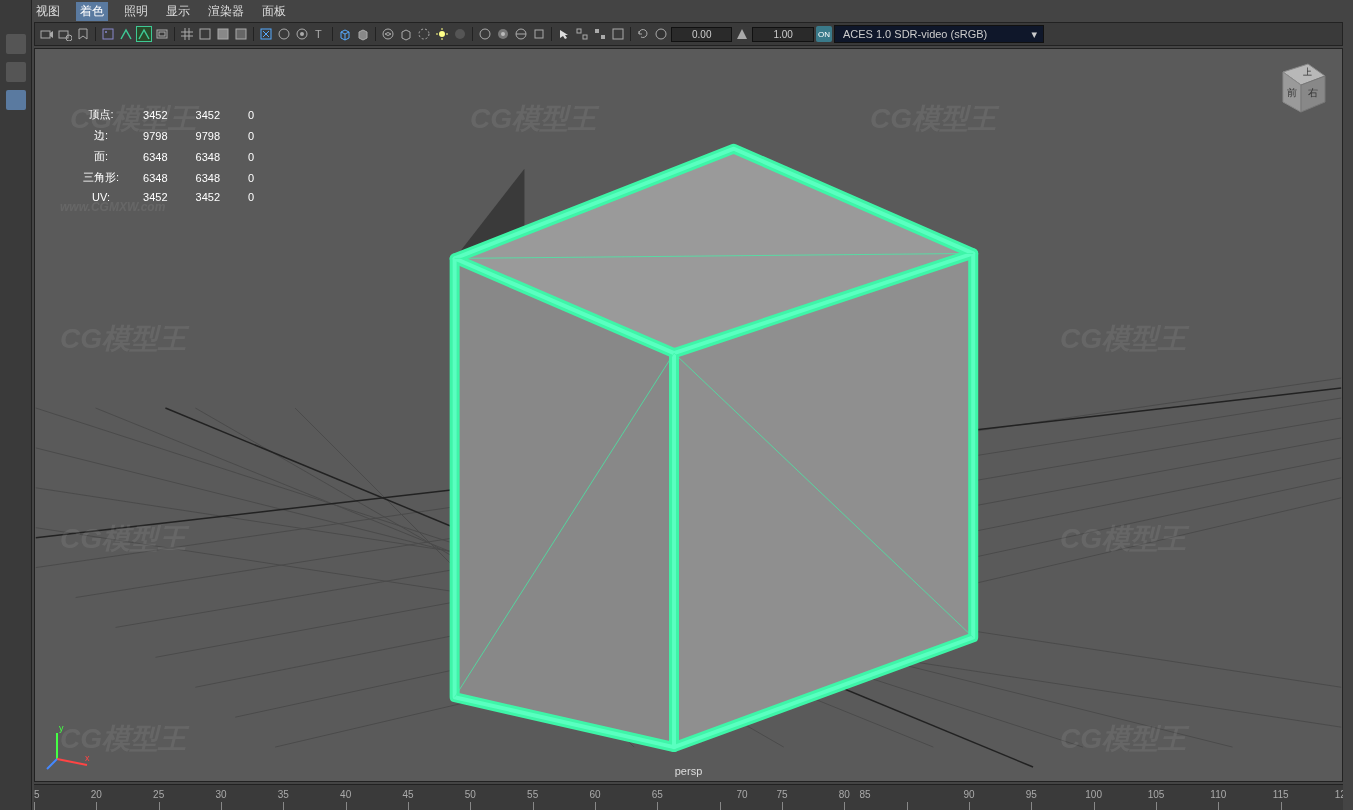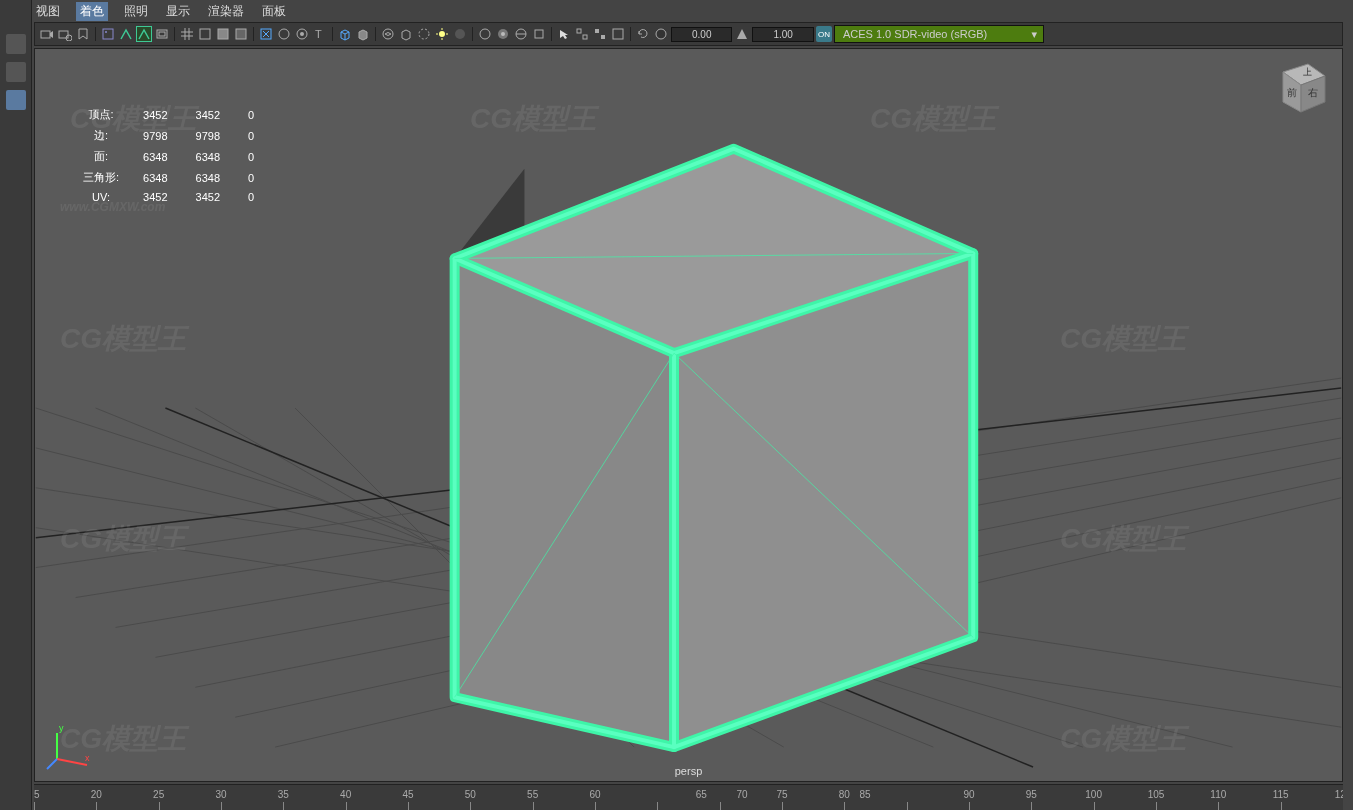--- a/index.html
+++ b/index.html
@@ -4,21 +4,21 @@
 <style>
 * { margin: 0; padding: 0; box-sizing: border-box; font-family: "Microsoft YaHei", Arial, sans-serif; }
 body { width: 1353px; height: 810px; background: #444444; overflow: hidden; position: relative; color: #ccc; font-size: 11px; }
 .menubar { position: absolute; top: 2px; left: 34px; height: 18px; display: flex; gap: 14px; align-items: center; z-index: 10; justify-content: center; }
 .menubar span { font-size: 12px; color: #ddd; padding: 0 2px; }
 .menubar span.active { background: #5a7aa0; color: #fff; padding: 1px 4px; }
 .toolbar { position: absolute; top: 22px; left: 34px; right: 10px; height: 24px; display: flex; align-items: center; gap: 2px; background: #3a3a3a; border: 1px solid #222; padding: 0 4px; z-index: 9; }
 .tb-icon { width: 16px; height: 16px; display: inline-flex; align-items: center; justify-content: center; cursor: pointer; }
 .tb-sep { width: 1px; height: 14px; background: #222; margin: 0 2px; }
 .tb-val { background: #2a2a2a; color: #ccc; font-size: 10px; padding: 1px 20px; border: 1px solid #111; min-width: 32px; text-align: center; }
-.tb-dropdown { background: #4d7c0f; color: #ccc; font-size: 11px; padding: 2px 20px 2px 8px; border: 1px solid #111; position: relative; min-width: 210px; }
+.tb-dropdown { background: #0f172a; color: #ccc; font-size: 11px; padding: 2px 20px 2px 8px; border: 1px solid #111; position: relative; min-width: 210px; }
 .tb-dropdown::after { content: "▾"; position: absolute; right: 6px; }
 .leftbar { position: absolute; left: 0; top: 0; width: 32px; height: 100%; background: #3a3a3a; border-right: 1px solid #222; display: flex; flex-direction: column; gap: 4px; padding-top: 32px; }
 .lb-icon { width: 20px; height: 20px; margin: 2px auto; background: #555; border-radius: 2px; }
 .lb-icon.active { background: #5a7aa0; }
 .stats { position: absolute; top: 54px; left: 40px; color: #fff; font-size: 11px; z-index: 5; }
 .stats table td { padding: 2px 20px 2px 6px; text-align: right; }
 .stats table td:first-child { text-align: center; padding-right: 16px; }
 .viewport { position: absolute; top: 48px; left: 34px; right: 10px; bottom: 28px; background: #5a5a5a; border: 1px solid #222; overflow: hidden; }
 .viewport svg { width: 100%; height: 100%; }
 .view-label { position: absolute; bottom: 4px; left: 50%; transform: translateX(-50%); color: #ddd; font-size: 11px; }
@@ -366,21 +366,21 @@
     <div class="tick-label" style="left: 311.667px;">40</div>
     <div class="tick" style="left: 374px;"></div>
     <div class="tick-label" style="left: 374px;">45</div>
     <div class="tick" style="left: 436.333px;"></div>
     <div class="tick-label" style="left: 436.333px;">50</div>
     <div class="tick" style="left: 498.667px;"></div>
     <div class="tick-label" style="left: 498.667px;">55</div>
     <div class="tick" style="left: 561px;"></div>
     <div class="tick-label" style="left: 561px;">60</div>
     <div class="tick" style="left: 623.333px;"></div>
-    <div class="tick-label" style="left: 623.333px; margin-left: 44px;">65</div>
+    <div class="tick-label" style="left: 623.333px;">65</div>
     <div class="tick" style="left: 685.667px;"></div>
     <div class="tick-label" style="left: 708px;">70</div>
     <div class="tick" style="left: 748px;"></div>
     <div class="tick-label" style="left: 748px;">75</div>
     <div class="tick" style="left: 810.333px;"></div>
     <div class="tick-label" style="left: 810.333px;">80</div>
     <div class="tick" style="left: 872.667px;"></div>
     <div class="tick-label" style="left: 831px;">85</div>
     <div class="tick" style="left: 935px;"></div>
     <div class="tick-label" style="left: 935px;">90</div>

